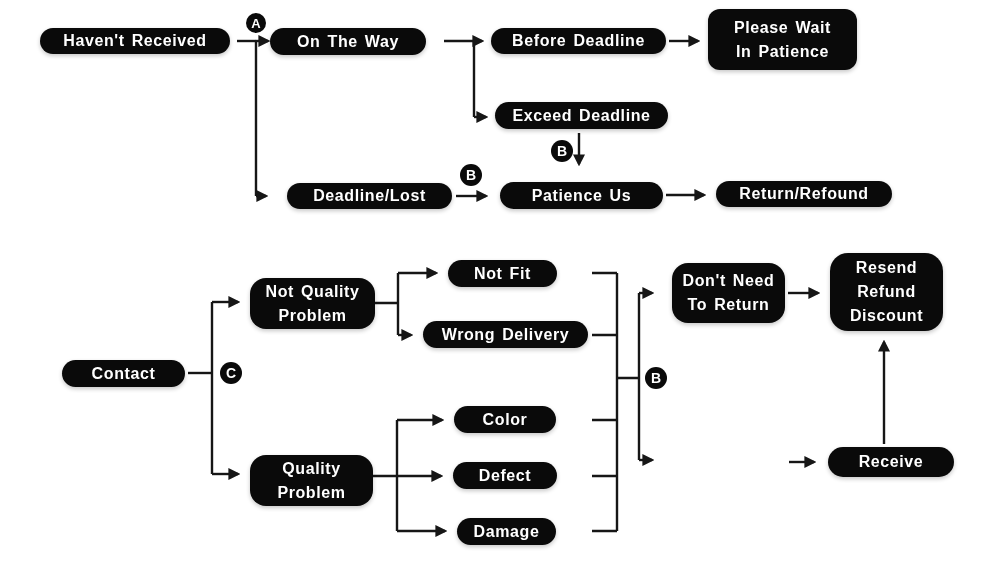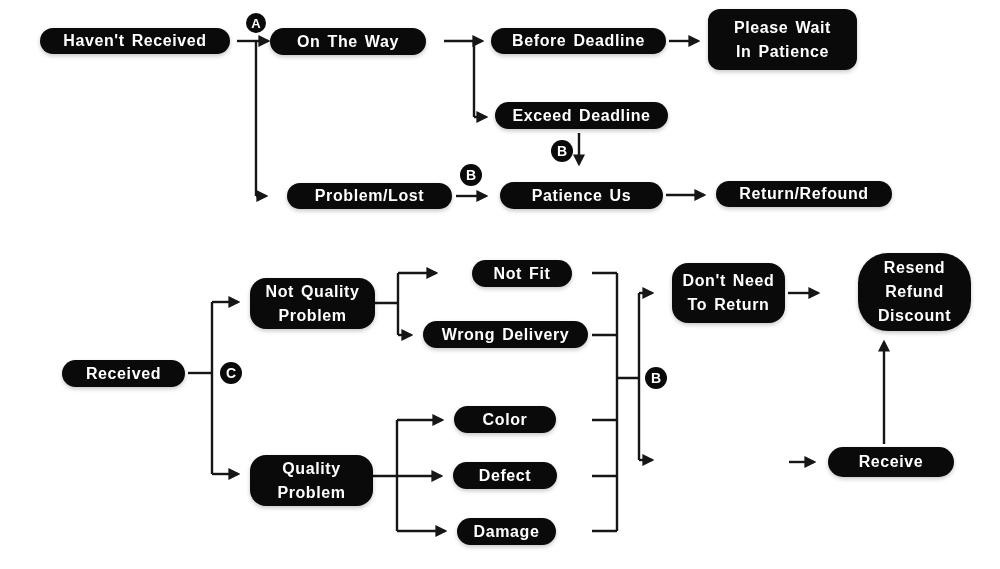--- a/index.html
+++ b/index.html
@@ -12,21 +12,21 @@
     position:absolute;background:#0a0a0a;color:#ffffff;
     display:flex;align-items:center;justify-content:center;
     font-weight:bold;font-size:16px;letter-spacing:0.6px;word-spacing:2px;
     text-align:center;white-space:pre-line;line-height:1.5;
     box-shadow:0 2px 4px rgba(0,0,0,0.22);
     box-sizing:border-box;
   }
   .pill{border-radius:999px;}
   .box{border-radius:16px;}
   .box.r14{border-radius:12px;}
-  .box.r18{border-radius:30px;margin-left:28px;}
+  .box.r18{border-radius:18px;}
   .badge{
     position:absolute;background:#0a0a0a;color:#ffffff;border-radius:50%;
     display:flex;align-items:center;justify-content:center;
     font-weight:bold;font-size:14px;line-height:1;
     font-family:"Liberation Sans",sans-serif;
   }
 </style>
 </head>
 <body>
 
@@ -74,30 +74,30 @@
       <path d="M884 444 V342" marker-end="url(#arr)"></path>
     </g>
   </svg>
 
   <div class="node pill" style="left:40px;top:28px;width:190px;height:26px">Haven't Received</div>
   <div class="node pill" style="left:270px;top:28px;width:156px;height:27px">On The Way</div>
   <div class="node pill" style="left:491px;top:28px;width:175px;height:26px">Before Deadline</div>
   <div class="node box r14" style="left:708px;top:9px;width:149px;height:61px">Please Wait
 In Patience</div>
   <div class="node pill" style="left:495px;top:102px;width:173px;height:27px">Exceed Deadline</div>
-  <div class="node pill" style="left:287px;top:183px;width:165px;height:26px">Problem/Lost</div>
+  <div class="node pill" style="left:287px;top:183px;width:165px;height:26px">Deadline/Lost</div>
   <div class="node pill" style="left:500px;top:182px;width:163px;height:27px">Patience Us</div>
   <div class="node pill" style="left:716px;top:181px;width:176px;height:26px">Return/Refound</div>
 
-  <div class="node pill" style="left:62px;top:360px;width:123px;height:27px">Received</div>
+  <div class="node pill" style="left:62px;top:360px;width:123px;height:27px">Contact</div>
   <div class="node box" style="left:250px;top:278px;width:125px;height:51px">Not Quality
 Problem</div>
   <div class="node box" style="left:250px;top:455px;width:123px;height:51px">Quality
 Problem</div>
-  <div class="node pill" style="left:472px;top:260px;width:100px;height:27px">Not Fit</div>
+  <div class="node pill" style="left:448px;top:260px;width:109px;height:27px">Not Fit</div>
   <div class="node pill" style="left:423px;top:321px;width:165px;height:27px">Wrong Delivery</div>
   <div class="node pill" style="left:454px;top:406px;width:102px;height:27px">Color</div>
   <div class="node pill" style="left:453px;top:462px;width:104px;height:27px">Defect</div>
   <div class="node pill" style="left:457px;top:518px;width:99px;height:27px">Damage</div>
   <div class="node box" style="left:672px;top:263px;width:113px;height:60px">Don't Need
 To Return</div>
   <div class="node box r18" style="left:830px;top:253px;width:113px;height:78px">Resend
 Refund
 Discount</div>
   <div class="node pill" style="left:828px;top:447px;width:126px;height:30px">Receive</div>

